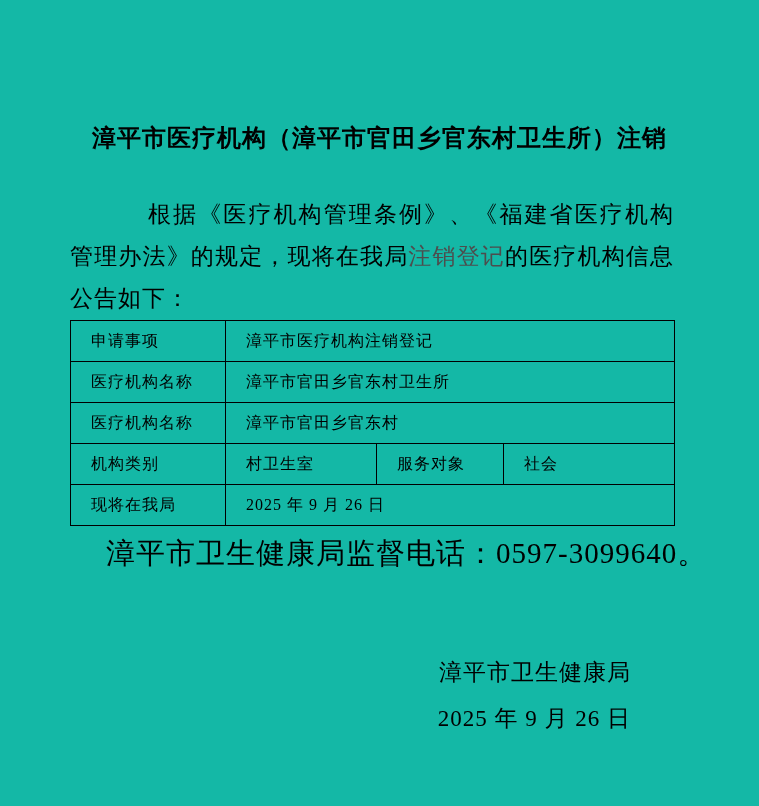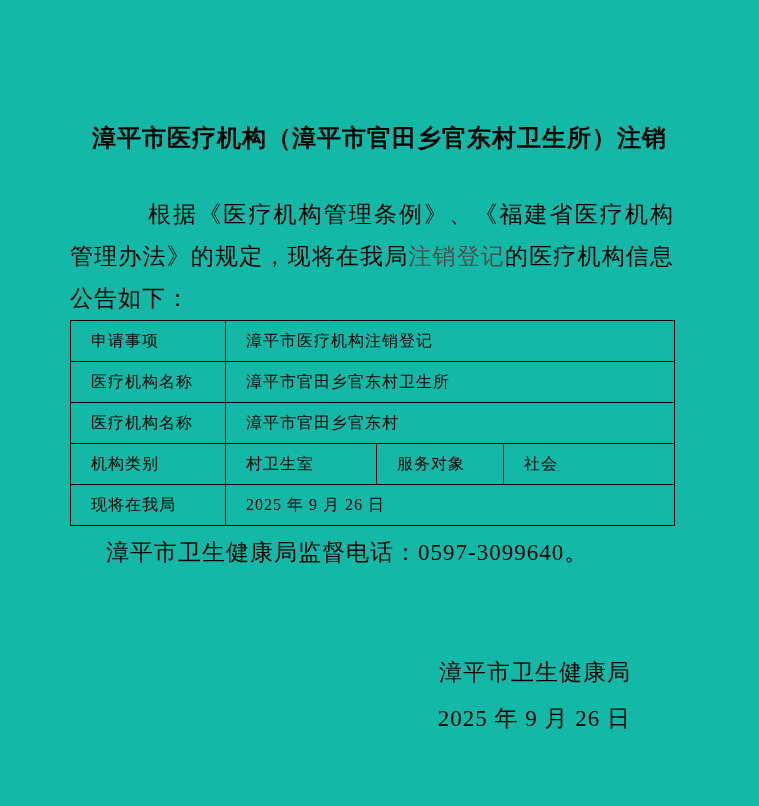--- a/index.html
+++ b/index.html
@@ -46,21 +46,21 @@
     font-size: 16px;
     letter-spacing: 1px;
     padding: 0 20px;
     vertical-align: middle;
     white-space: nowrap;
     overflow: hidden;
   }
   .phone-line {
     margin: 6px 0 0 70px;
     text-indent: 36px;
-    font-size: 23px;
+    font-size: 29px;
     line-height: 42px;
     letter-spacing: 1px;
   }
   .signature {
     margin-top: 76px;
     text-align: right;
     padding-right: 128px;
     font-size: 23px;
     line-height: 46px;
     letter-spacing: 1px;

